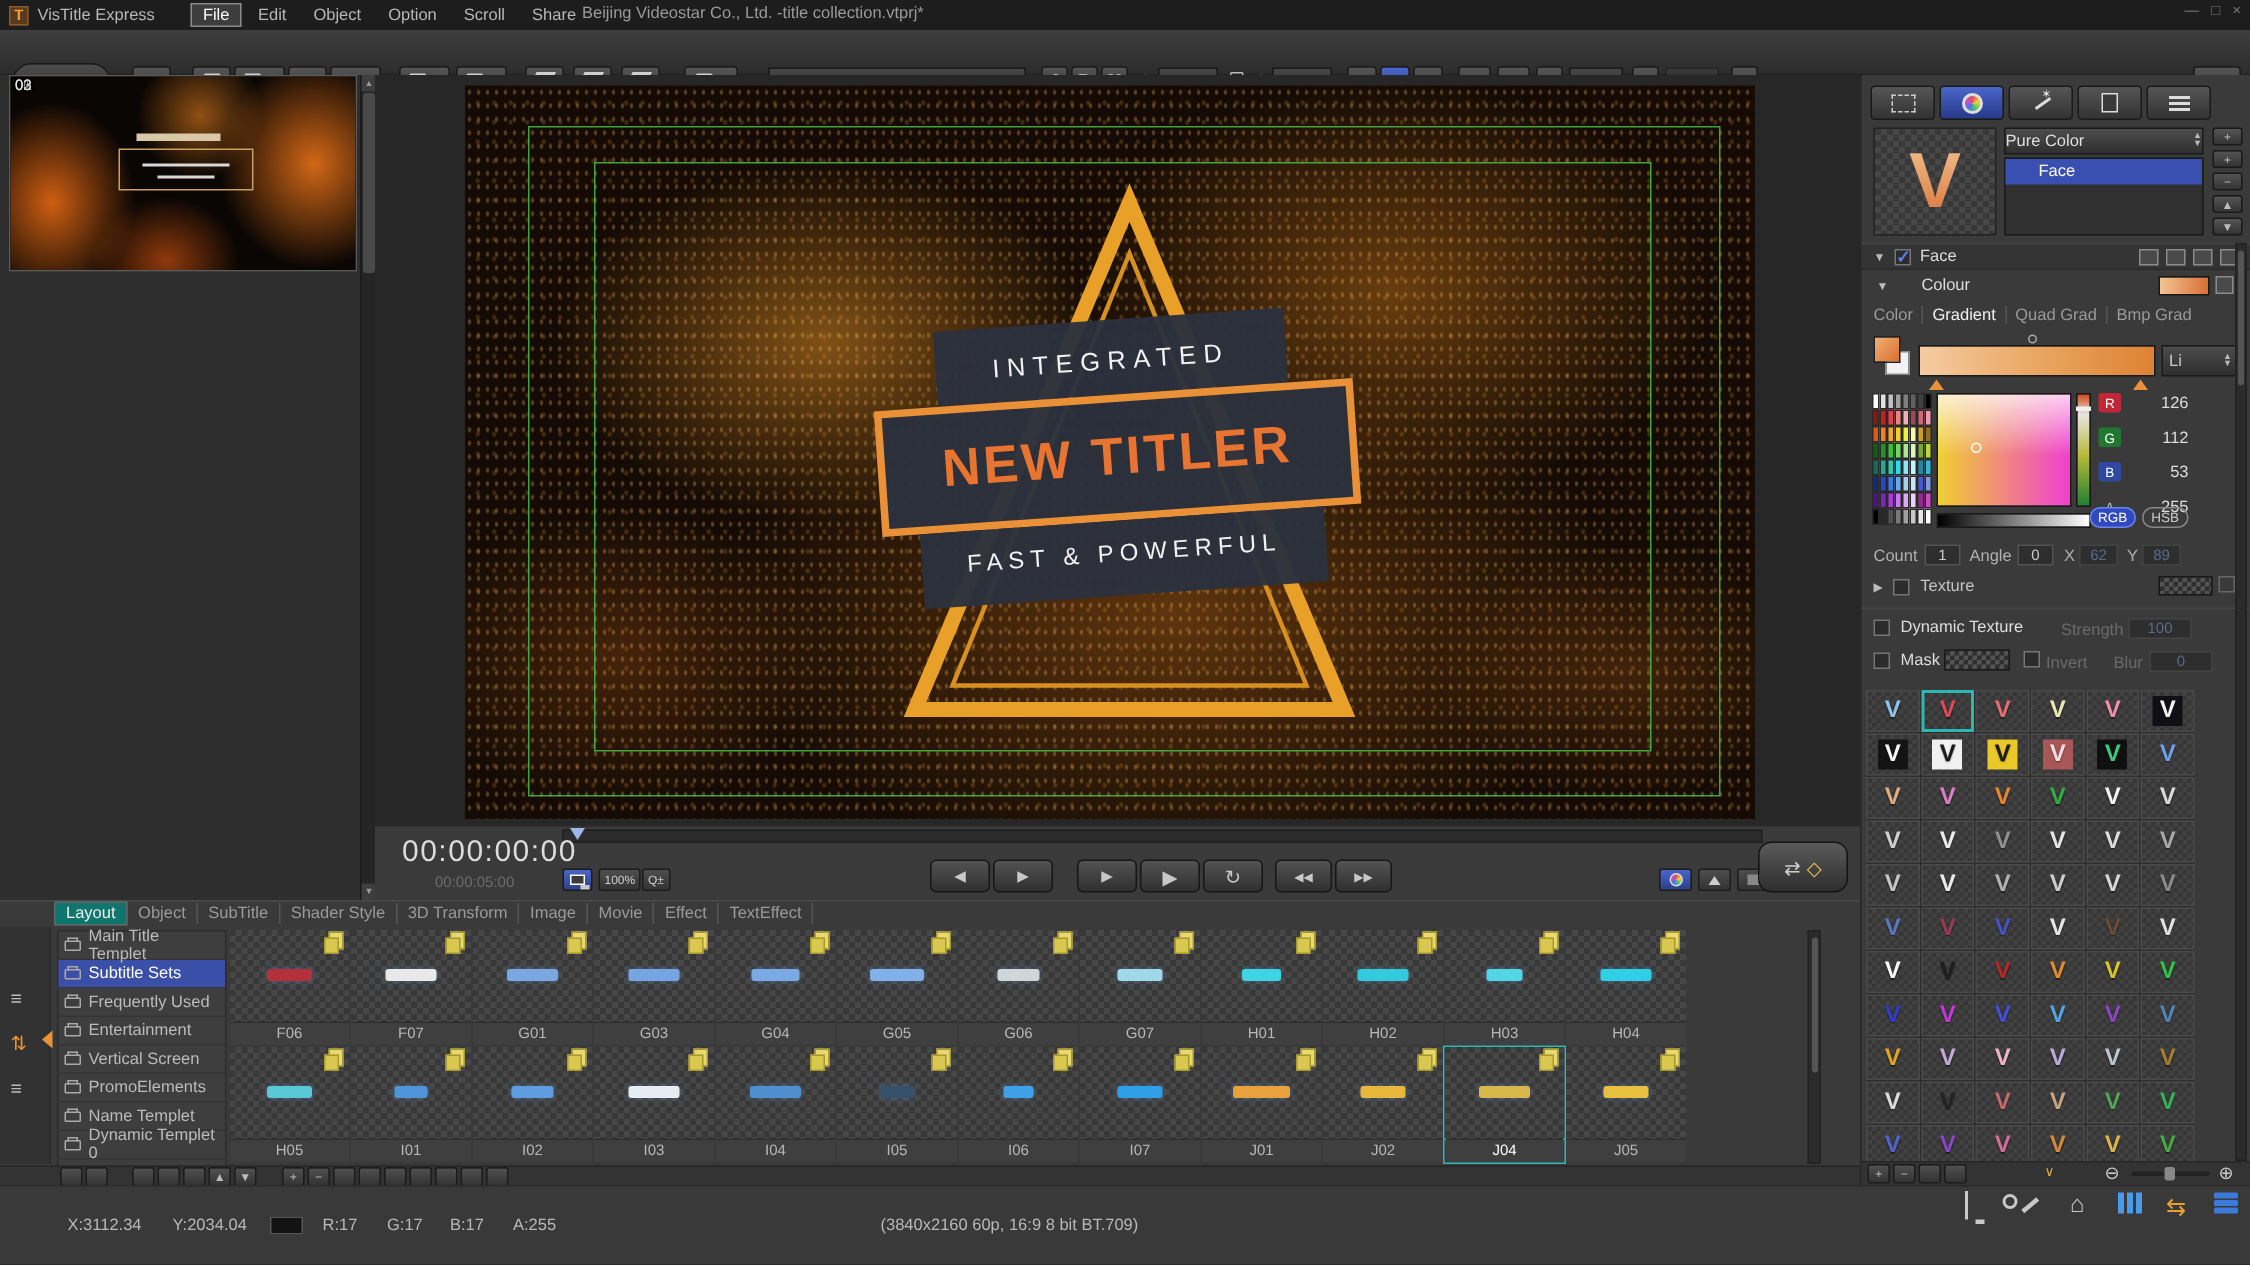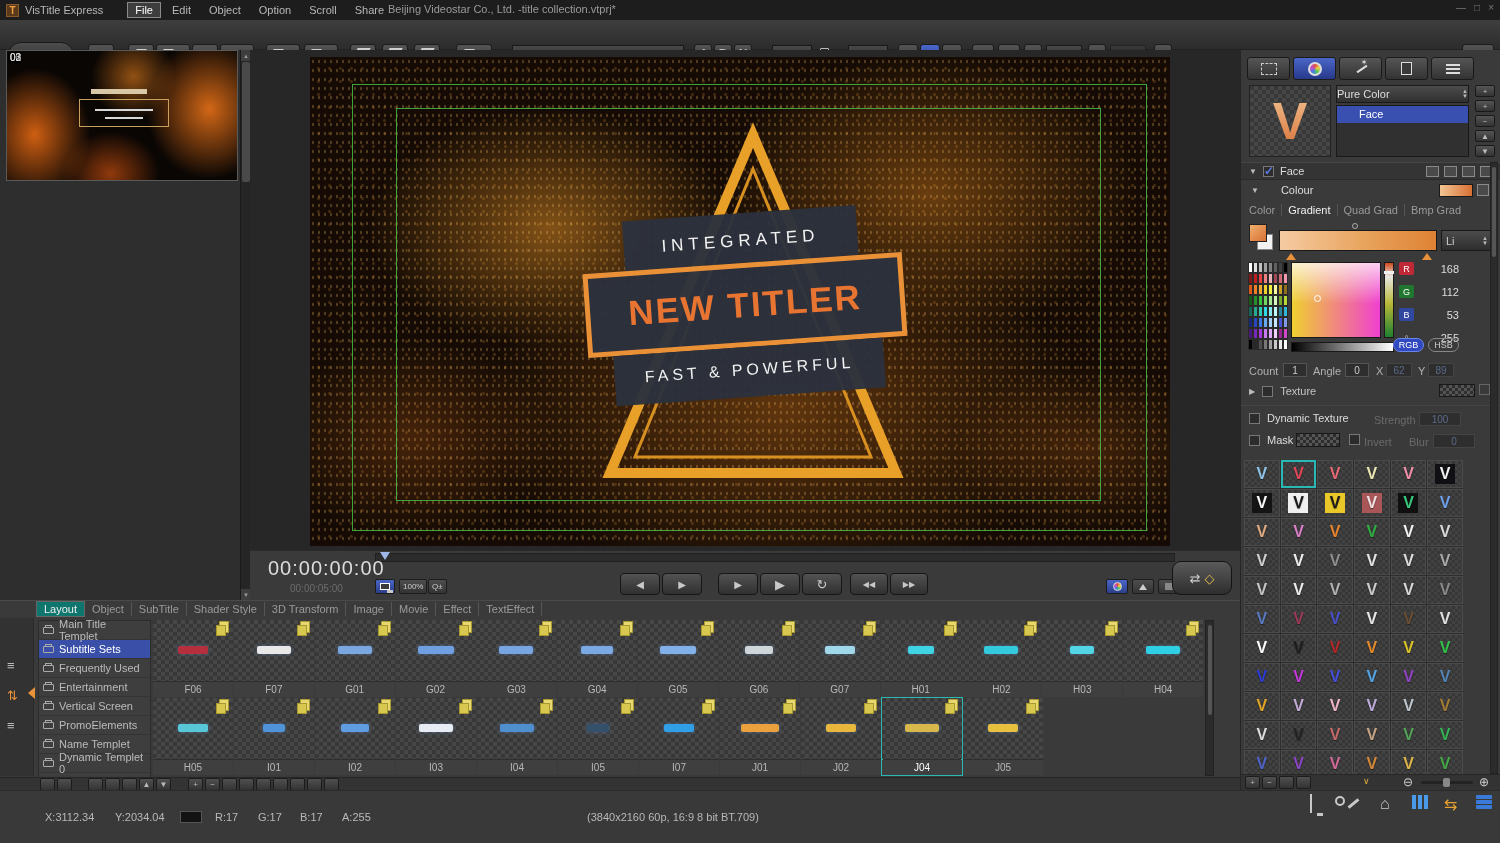--- a/index.html
+++ b/index.html
@@ -756,21 +756,21 @@
     <div class="svfield">
       <span class="svdot"></span>
     </div>
     <div class="hue">
         <span class="huemark"></span>
       </div>
     <div class="grayb"></div>
 
       <div class="chrow chpos" style="top: 212px;">
         <span class="chbadge ch-r">R</span>
-        <span class="chval">168</span>
+        <span class="chval">126</span>
       </div>
 
       <div class="chrow chpos" style="top: 235px;">
         <span class="chbadge ch-g">G</span>
         <span class="chval">112</span>
       </div>
 
       <div class="chrow chpos" style="top: 258px;">
         <span class="chbadge ch-b">B</span>
         <span class="chval">53</span>
@@ -1346,27 +1346,20 @@
           </div>
 
           <div class="tc tcell">
             <div class="tthumb checker">
               <div class="badge"></div>
               <div class="pill" style="background: rgb(122, 167, 224); width: 34px;"></div>
             </div>
             <div class="tlabel">G01</div>
           </div>
 
-          <div class="tc tcell">
-            <div class="tthumb checker">
-              <div class="badge"></div>
-              <div class="pill" style="background: rgb(111, 159, 224); width: 36px;"></div>
-            </div>
-            <div class="tlabel">G02</div>
-          </div>
 
           <div class="tc tcell">
             <div class="tthumb checker">
               <div class="badge"></div>
               <div class="pill" style="background: rgb(118, 165, 226); width: 34px;"></div>
             </div>
             <div class="tlabel">G03</div>
           </div>
 
           <div class="tc tcell">
@@ -1477,20 +1470,27 @@
           </div>
 
           <div class="tc tcell">
             <div class="tthumb checker">
               <div class="badge"></div>
               <div class="pill" style="background: rgb(53, 80, 106); width: 22px;"></div>
             </div>
             <div class="tlabel">I05</div>
           </div>
 
+          <div class="tc tcell">
+            <div class="tthumb checker">
+              <div class="badge"></div>
+              <div class="pill" style="background: rgb(63, 160, 232); width: 20px;"></div>
+            </div>
+            <div class="tlabel">I06</div>
+          </div>
 
           <div class="tc tcell">
             <div class="tthumb checker">
               <div class="badge"></div>
               <div class="pill" style="background: rgb(47, 159, 232); width: 30px;"></div>
             </div>
             <div class="tlabel">I07</div>
           </div>
 
           <div class="tc tcell">

